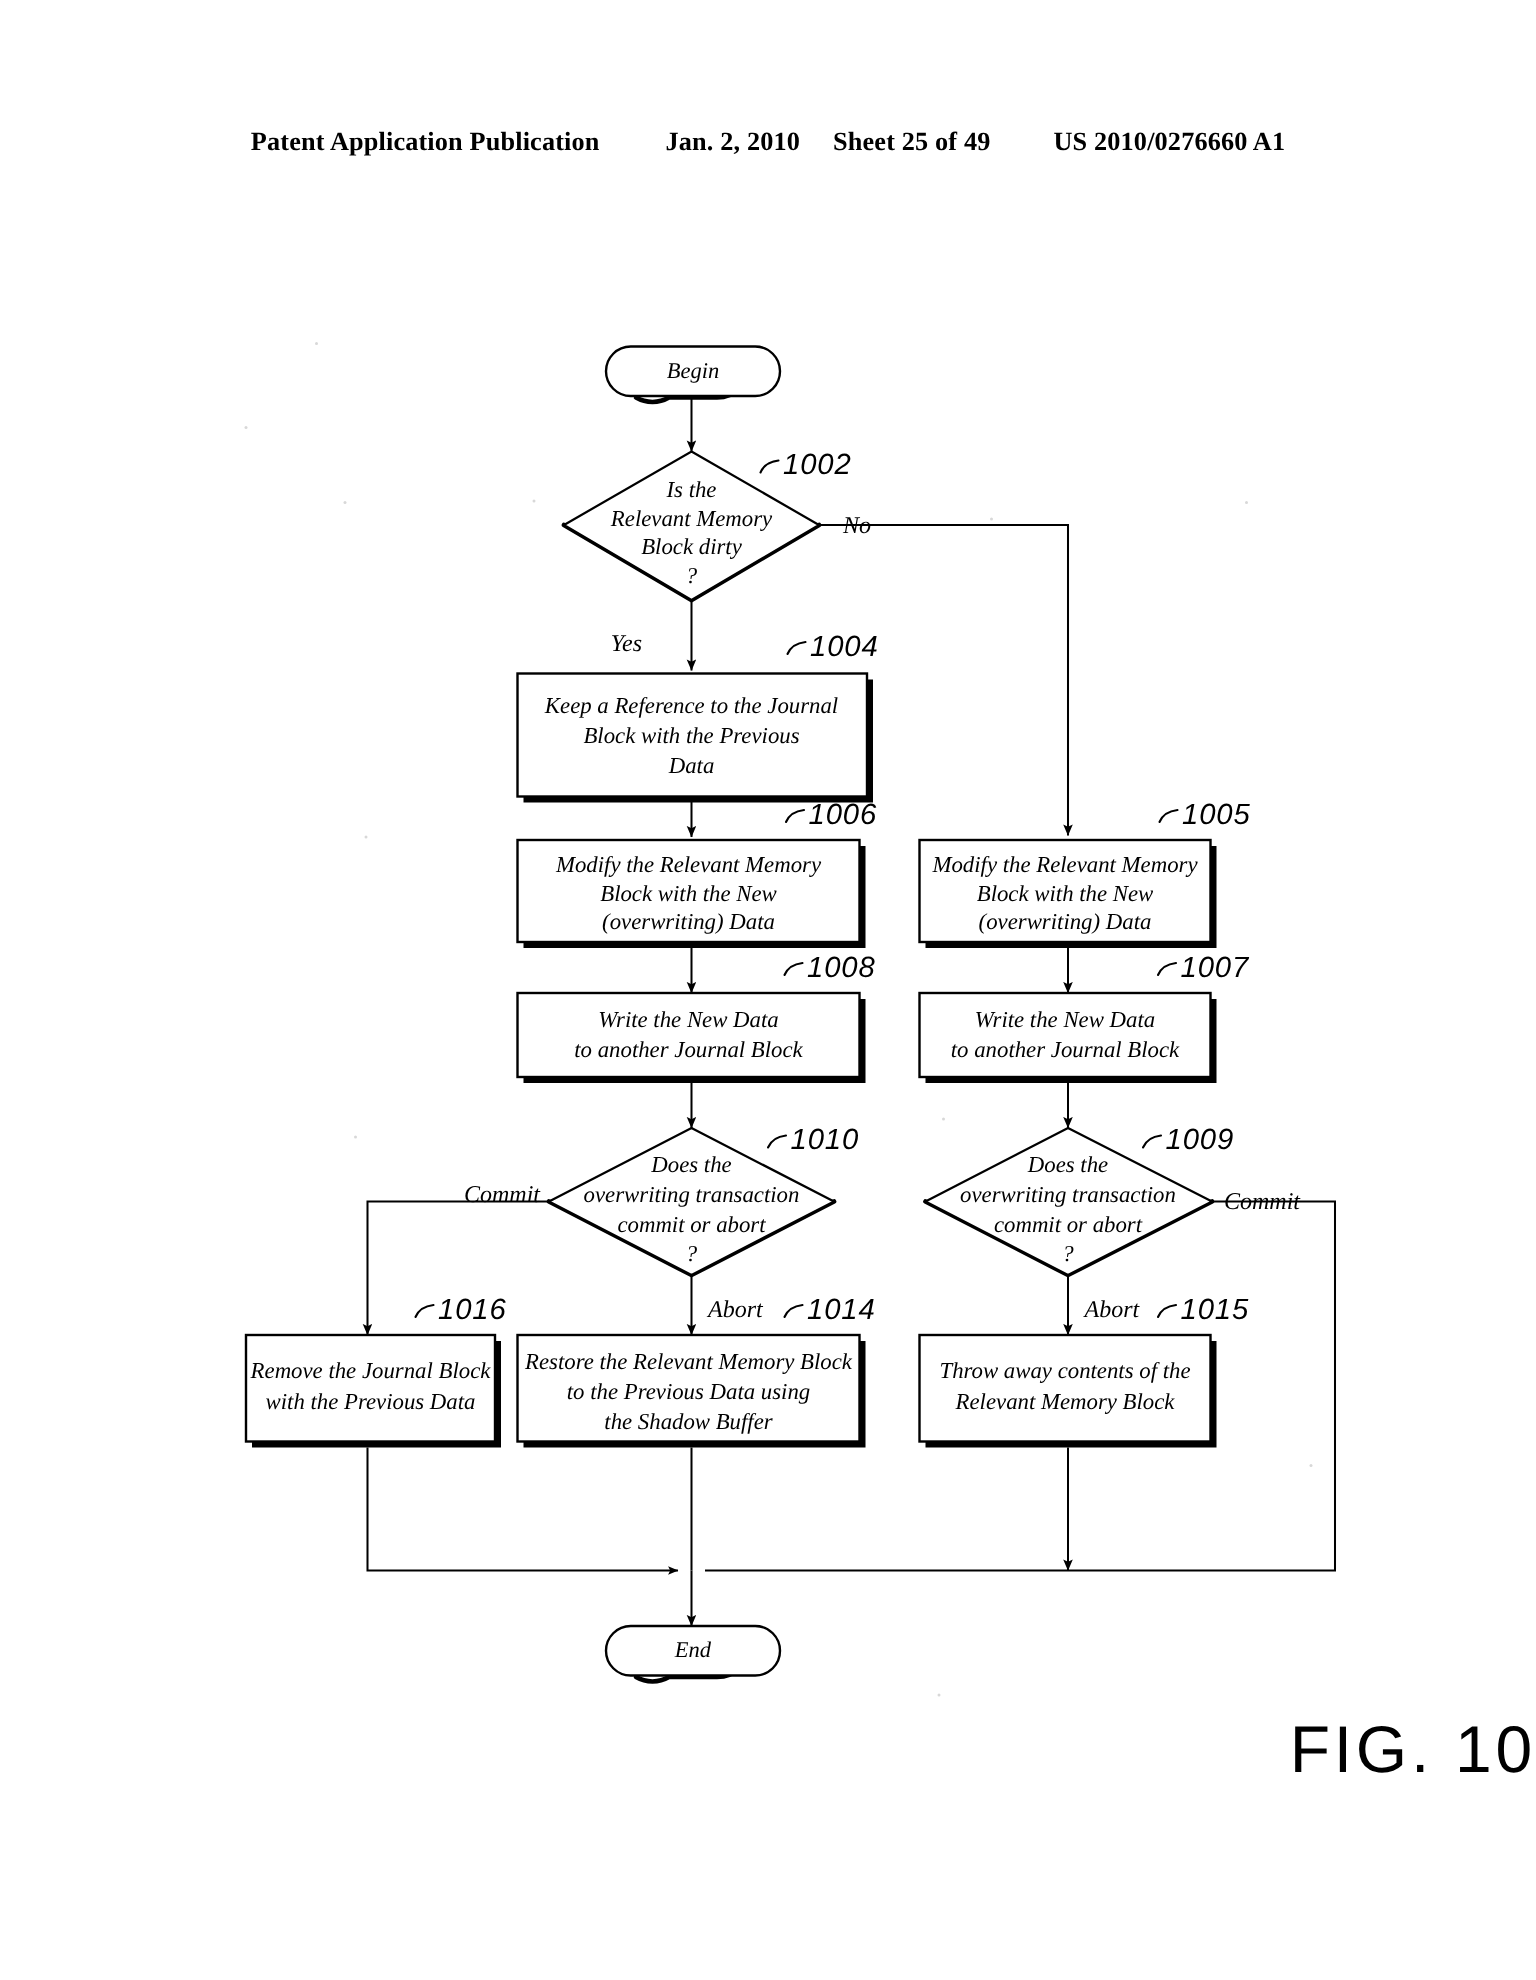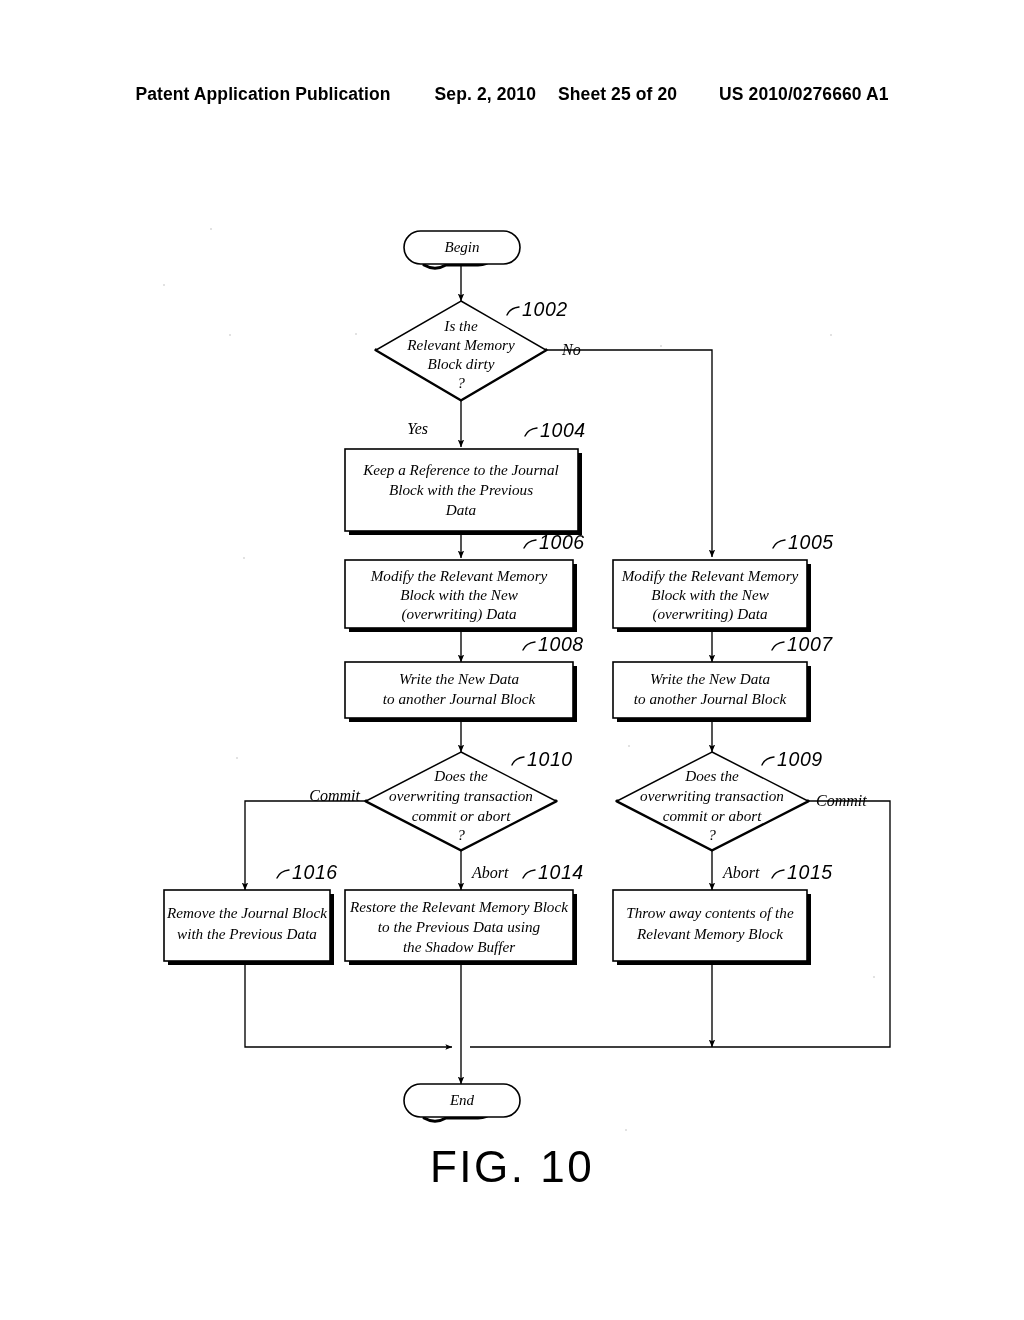--- a/index.html
+++ b/index.html
@@ -19,21 +19,21 @@
 
   
   #page-header {
     position: absolute;
     left: 0;
     top: 84px;
     width: 1024px;
     display: flex;
     justify-content: center;
     align-items: baseline;
-    font-family: Liberation Sans, sans-serif;
+    font-family: Liberation Serif, serif;
     font-weight: bold;
     font-size: 17.5px;
     letter-spacing: 0.1px;
     white-space: nowrap;
   }
   #page-header .hdr-pub   { margin-right: 44px; }
   #page-header .hdr-date  { margin-right: 22px; }
   #page-header .hdr-sheet { margin-right: 42px; }
   #page-header .hdr-num   { margin-right: 0; }
 
@@ -122,43 +122,43 @@
     fill: none;
     stroke-linecap: round;
   }
 
   
   #fig-caption {
     position: absolute;
     left: 0;
     top: 1130px;
     width: 1024px;
-    text-align: center;
+    text-align: right;
     font-family: "Liberation Sans", sans-serif;
     font-size: 44px;
     letter-spacing: 2.5px;
     color: #000;
   }
 
   
   .speck {
     position: absolute;
     background: #d8d8d8;
     width: 2px;
     height: 2px;
     border-radius: 50%;
   }
 </style>
 </head>
 <body>
 
 <div id="page-header">
   <span class="hdr-pub">Patent Application Publication</span>
-  <span class="hdr-date">Sep. 2, 2010</span>
-  <span class="hdr-sheet">Sheet 25 of 20</span>
+  <span class="hdr-date">Jan. 2, 2010</span>
+  <span class="hdr-sheet">Sheet 25 of 49</span>
   <span class="hdr-num">US 2010/0276660 A1</span>
 </div>
 
 <div id="figure-area">
 
   <svg id="flow-svg" viewBox="0 0 1024 1260">
     <defs>
       <marker id="arrowhead" markerWidth="9" markerHeight="9" refX="7.4" refY="3.2" orient="auto" markerUnits="userSpaceOnUse">
         <path d="M0,0 L7.6,3.2 L0,6.4 L1.6,3.2 Z" fill="#000"></path>
       </marker>

